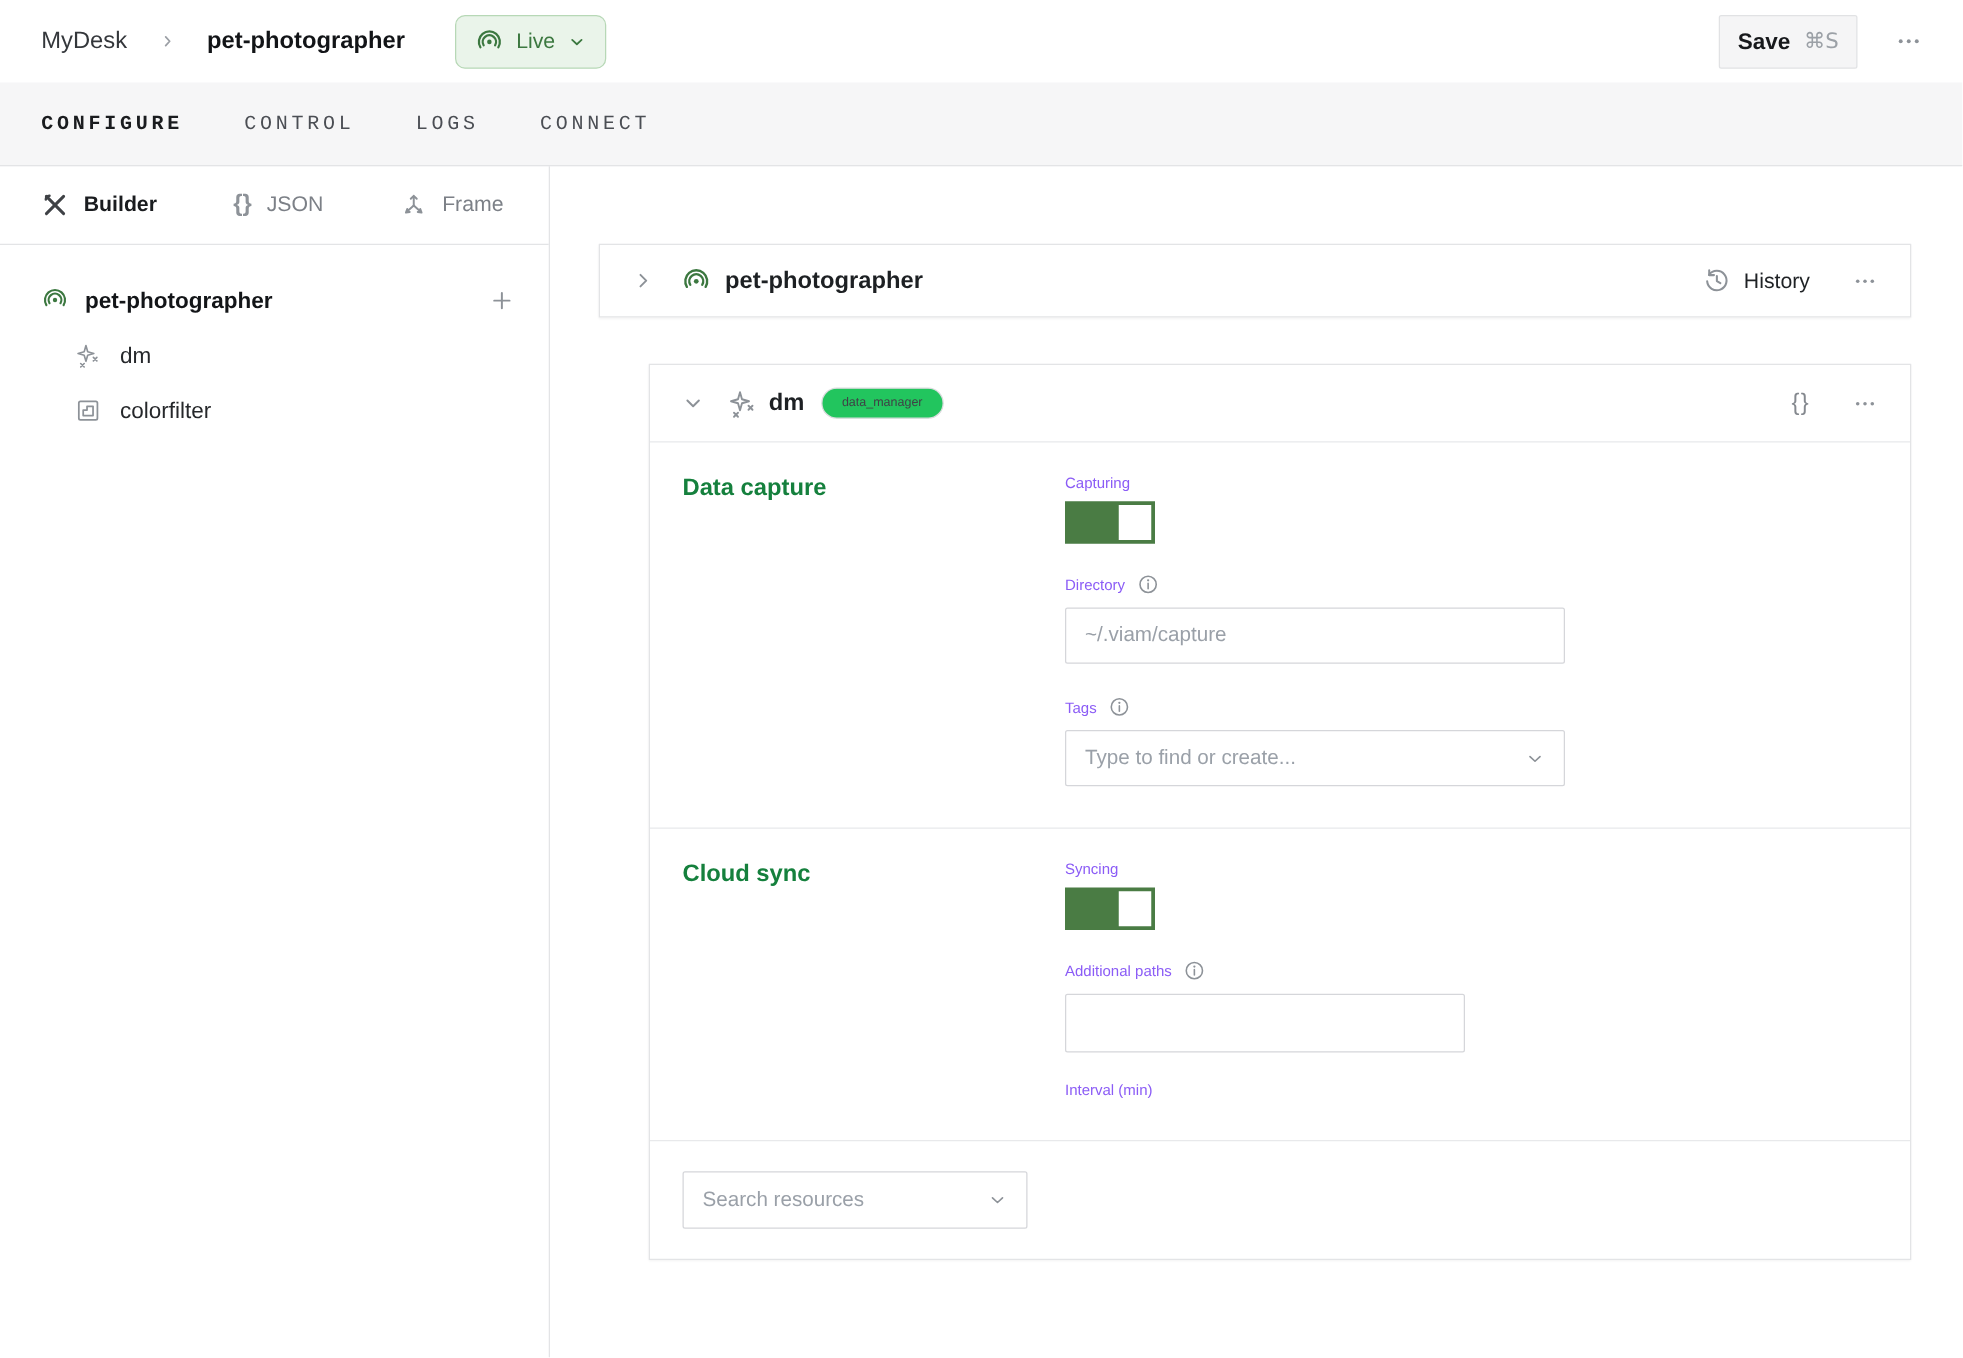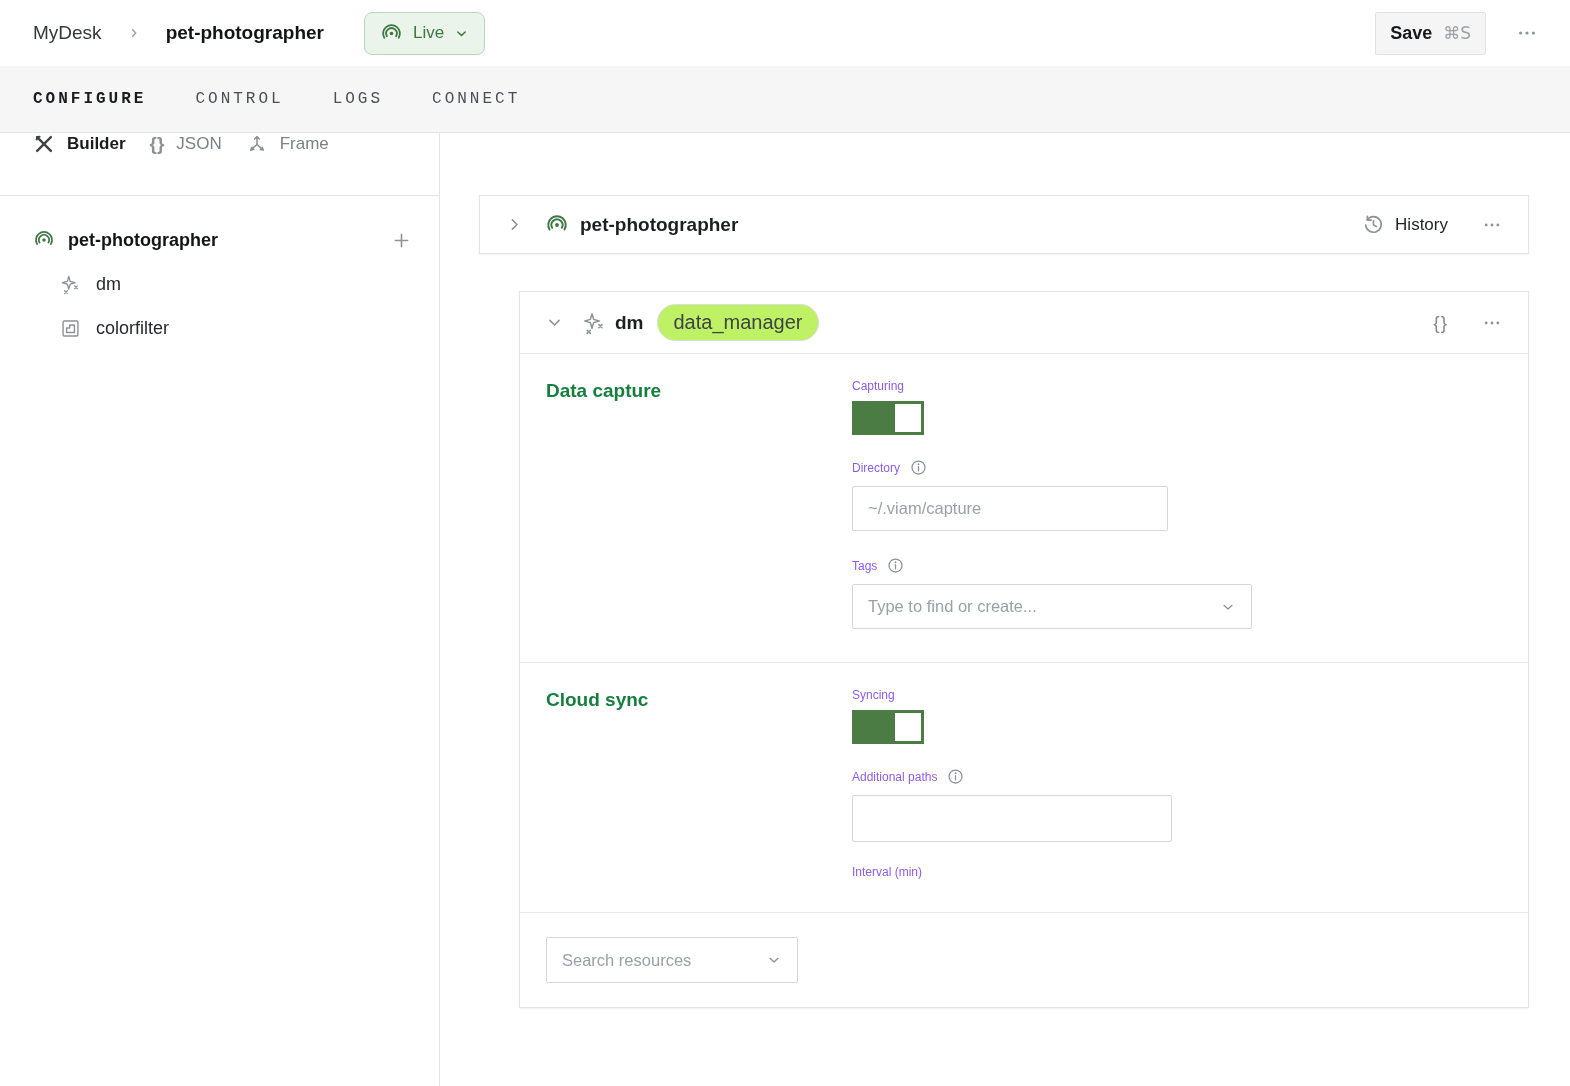--- a/index.html
+++ b/index.html
@@ -53,21 +53,21 @@
   }
   .tab{margin-right:49px;color:#4b4e54;cursor:pointer;white-space:nowrap}
   .tab.active{font-weight:bold;color:#1a1c1f}
 
   
   .content{display:flex;height:953px}
   .sidebar{width:440px;border-right:1px solid var(--border);flex-shrink:0}
   .main{flex:1;padding:62px 41px 0 39px;overflow:hidden}
 
   
-  .modes{height:63px;border-bottom:1px solid var(--border);display:flex;align-items:flex-start;padding-left:33px;gap:24px}
+  .modes{height:63px;border-bottom:1px solid var(--border);display:flex;align-items:center;padding-left:33px;gap:61px}
   .mode{display:flex;align-items:center;gap:12px;font-size:17px;color:#7c8087;cursor:pointer}
   .mode.active{color:#1a1c1f;font-weight:bold}
   .mode.active .ic{color:#3f4246}
   .tree{padding-top:22px}
   .tree-root{display:flex;align-items:center;height:44px;padding:0 27px 0 33px;gap:13px;cursor:pointer}
   .tree-root-label{font-weight:bold;font-size:18px;color:#131518}
   .tree-plus{margin-left:auto;cursor:pointer}
   .tree-child{display:flex;align-items:center;height:44px;padding-left:60px;gap:15px;font-size:18px;color:#26282b;cursor:pointer}
 
   
@@ -75,51 +75,51 @@
   .part-card{height:59px;display:flex;align-items:center;padding:0 26px;gap:0}
   .part-title{font-weight:bold;font-size:19px;margin-left:11px}
   .history-btn{margin-left:auto;display:flex;align-items:center;gap:10px;cursor:pointer}
   .history-label{font-size:17px;color:#1f2225}
   .hdr-more{margin-left:34px;cursor:pointer}
 
   .dm-card{margin:37px 0 0 40px}
   .dm-header{height:62px;display:flex;align-items:center;padding:0 26px;border-bottom:1px solid #e8e9eb}
   .dm-name{font-weight:bold;font-size:19px;margin-left:9px}
   .type-badge{
-    margin-left:13px;padding:6px 16px;border-radius:999px;background:#bef264;
-    border:1px solid #dadbdd;font-size:20px;color:#3f4246;
+    margin-left:13px;padding:6px 16px;border-radius:999px;background:#22c55e;
+    border:1px solid #dadbdd;font-size:10px;color:#3f4246;
   }
   .braces-btn{margin-left:auto;color:#85898f;font-size:19px;letter-spacing:1px;cursor:pointer;font-family:"Liberation Sans",sans-serif}
 
   .section{display:flex;padding:25px 26px 33px;border-bottom:1px solid #e8e9eb}
   .section:last-child{border-bottom:none}
   .section.dep{padding:24px 26px;align-items:center}
   .sec-title{width:306px;flex-shrink:0;font-weight:bold;font-size:19px;color:#15803d;padding-top:1px}
   .fields{display:flex;flex-direction:column;align-items:flex-start}
 
   .field-label{display:flex;align-items:center;gap:9px;font-size:12px;color:#8b5cf6}
   .toggle{width:72px;height:34px;background:var(--toggle-green);margin:8px 0 23px;position:relative;cursor:pointer}
   .toggle .knob{position:absolute;top:3px;bottom:3px;right:3px;width:26px;background:#fff}
 
   .txt-input{
-    width:316px;height:45px;border:1px solid var(--border-dark);border-radius:2px;
+    width:400px;height:45px;border:1px solid var(--border-dark);border-radius:2px;
     margin:9px 0 25px;padding:0 15px;font-size:16.5px;font-family:"Liberation Sans",sans-serif;
     color:#26282b;outline:none;background:#fff;
   }
   .txt-input::placeholder{color:var(--placeholder)}
   .txt-input.last{margin-bottom:0}
   .paths-area{
     width:320px;height:47px;border:1px solid var(--border-dark);border-radius:2px;
     margin:9px 0 23px;resize:none;outline:none;background:#fff;
   }
   .selectbox{
     width:400px;height:45px;border:1px solid var(--border-dark);border-radius:2px;
     margin-top:9px;display:flex;align-items:center;padding:0 15px;cursor:pointer;background:#fff;
   }
-  .selectbox.short{width:252px;margin-top:0;height:46px}
+  .selectbox.short{width:276px;margin-top:0;height:46px}
   .selectbox .sel-ph{flex:1;font-size:16.5px;color:var(--placeholder)}
 </style>
 </head>
 <body>
 
 <div class="topbar">
   <div class="crumb">
     <span class="crumb-root">MyDesk</span>
     <span class="crumb-sep">
       <svg width="14" height="14" viewBox="0 0 24 24" fill="none" stroke="#9b9fa5" stroke-width="2.4" stroke-linecap="round" stroke-linejoin="round">

